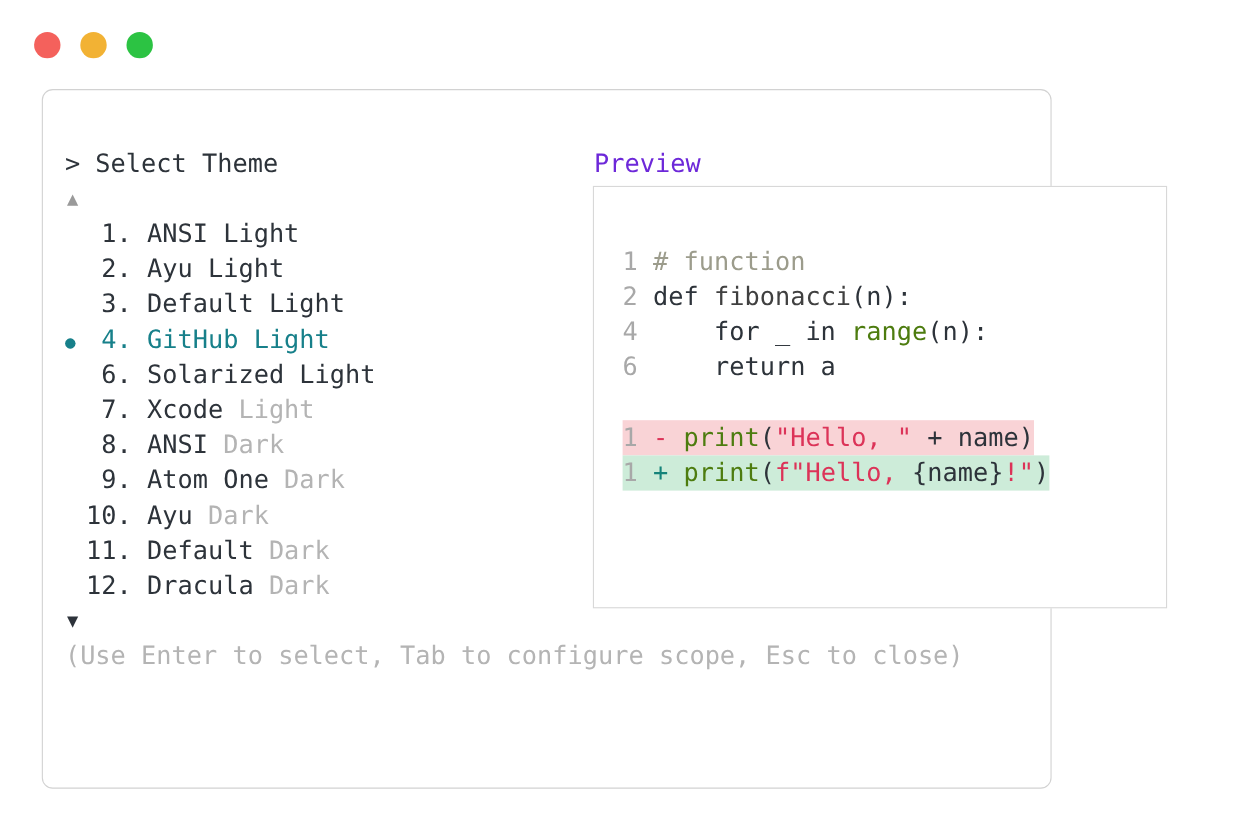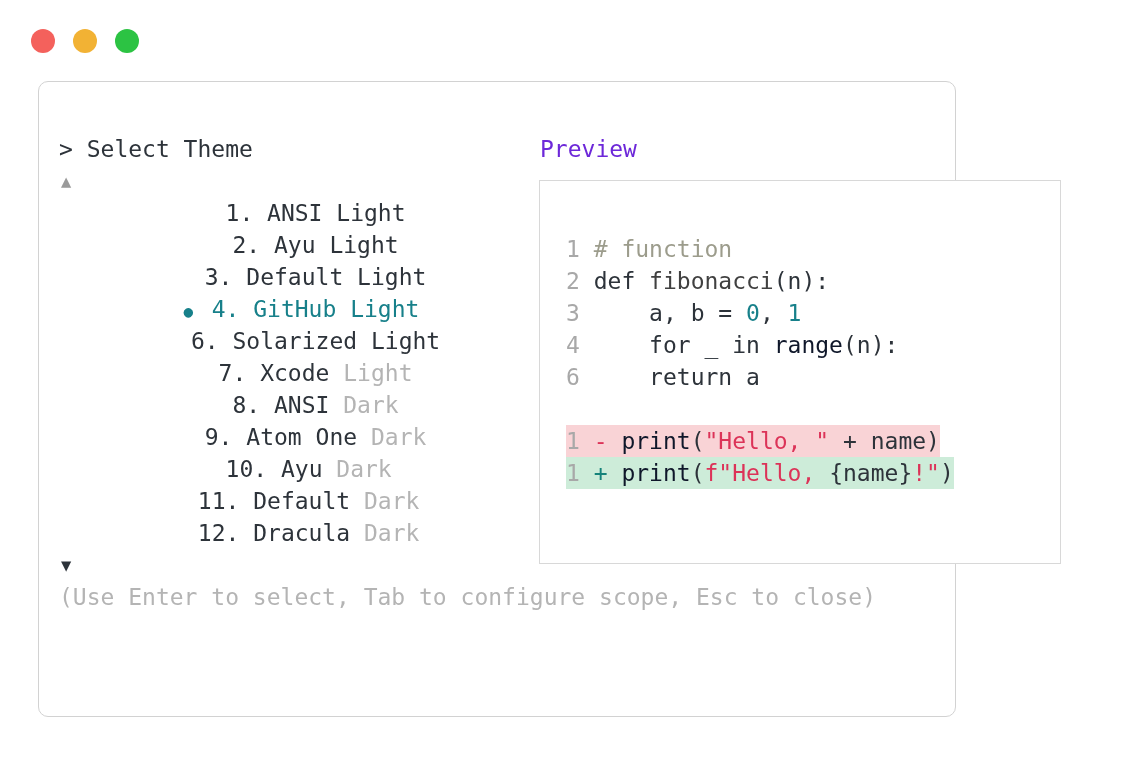--- a/index.html
+++ b/index.html
@@ -22,40 +22,40 @@
   .left-col  { width: 480px; flex: none; }
   .right-col { flex: 1; }
 
   .row { height: 32px; line-height: 32px; font-size: 23px; white-space: pre; }
 
   .prompt-title { color: #2d333a; }
   .scroll-up   { color: #9a9a9a; font-size: 17px; }
   .scroll-down { color: #2d333a; font-size: 17px; }
   .scroll-up, .scroll-down { height: 32px; line-height: 32px; padding-left: 2px; }
 
-  .theme-row { height: 32px; line-height: 32px; font-size: 23px; white-space: pre; cursor: pointer; text-align: center; }
+  .theme-row { height: 32px; line-height: 32px; font-size: 23px; white-space: pre; cursor: pointer; }
   .theme-row .marker { display: inline-block; width: 2ch; color: #17808a; font-size: 16px; vertical-align: baseline; }
   .theme-row .num, .theme-row .name { color: #2d333a; }
   .theme-row .suffix { color: #2d333a; }
   .theme-row .suffix.muted { color: #b4b4b4; }
   .theme-row.selected .num, .theme-row.selected .name, .theme-row.selected .suffix { color: #17808a; }
 
   .preview-title { color: #6d28d9; padding-left: 1px; }
   .preview-box {
-    margin-top: 15px; width: 522px; height: 384px;
+    margin-top: 4px; width: 522px; height: 384px;
     border: 1px solid #d8d8d8; background: #ffffff;
     padding: 52px 12px 0 26px; overflow: hidden;
   }
   .code-line { height: 32px; line-height: 32px; font-size: 23px; white-space: pre; }
   .lno { color: #a8a8a8; }
   .tk-plain   { color: #2d333a; }
   .tk-comment { color: #9c9c8c; }
   .tk-func    { color: #404040; }
   .tk-num     { color: #17808a; }
-  .tk-blue    { color: #0f172a; }
+  .tk-blue    { color: #4d7c0f; }
   .tk-str     { color: #dc3358; }
   .chip { display: inline-block; height: 32px; }
   .chip.del { background: #f9d3d6; }
   .chip.add { background: #cdecd9; }
   .sign-del { color: #dc3358; }
   .sign-add { color: #15837a; }
 
   .hint { height: 32px; line-height: 32px; font-size: 23px; color: #b4b4b4; white-space: pre; }
 </style>
 </head>
@@ -86,21 +86,20 @@
           <div class="theme-row"><span class="marker"></span><span class="num">12. </span><span class="name">Dracula </span><span class="suffix muted">Dark</span></div>
         </div>
       <div class="scroll-down">▼</div>
     </div>
     <div class="right-col">
       <div class="row preview-title">Preview</div>
       <div class="preview-box">
         <div id="code">
             <div class="code-line"><span class="lno">1 </span><span class="tk-comment"># function</span></div>
             <div class="code-line"><span class="lno">2 </span><span class="tk-plain">def </span><span class="tk-func">fibonacci</span><span class="tk-plain">(n):</span></div>
-            <div class="code-line"><span class="lno">3 </span><span class="tk-plain">    a, b = </span><span class="tk-num">0</span><span class="tk-plain">, </span><span class="tk-num">1</span></div>
             <div class="code-line"><span class="lno">4 </span><span class="tk-plain">    for _ in </span><span class="tk-blue">range</span><span class="tk-plain">(n):</span></div>
             <div class="code-line"><span class="lno">6 </span><span class="tk-plain">    return a</span></div>
             <div class="code-line"></div>
             <div class="code-line"><span class="chip del"><span class="lno">1 </span><span class="sign-del">- </span><span class="tk-blue">print</span><span class="tk-plain">(</span><span class="tk-str">"Hello, "</span><span class="tk-plain"> + name)</span></span></div>
             <div class="code-line"><span class="chip add"><span class="lno">1 </span><span class="sign-add">+ </span><span class="tk-blue">print</span><span class="tk-plain">(</span><span class="tk-str">f"Hello, </span><span class="tk-plain">{name}</span><span class="tk-str">!"</span><span class="tk-plain">)</span></span></div>
           </div>
       </div>
     </div>
   </div>
   <div class="hint">(Use Enter to select, Tab to configure scope, Esc to close)</div>

